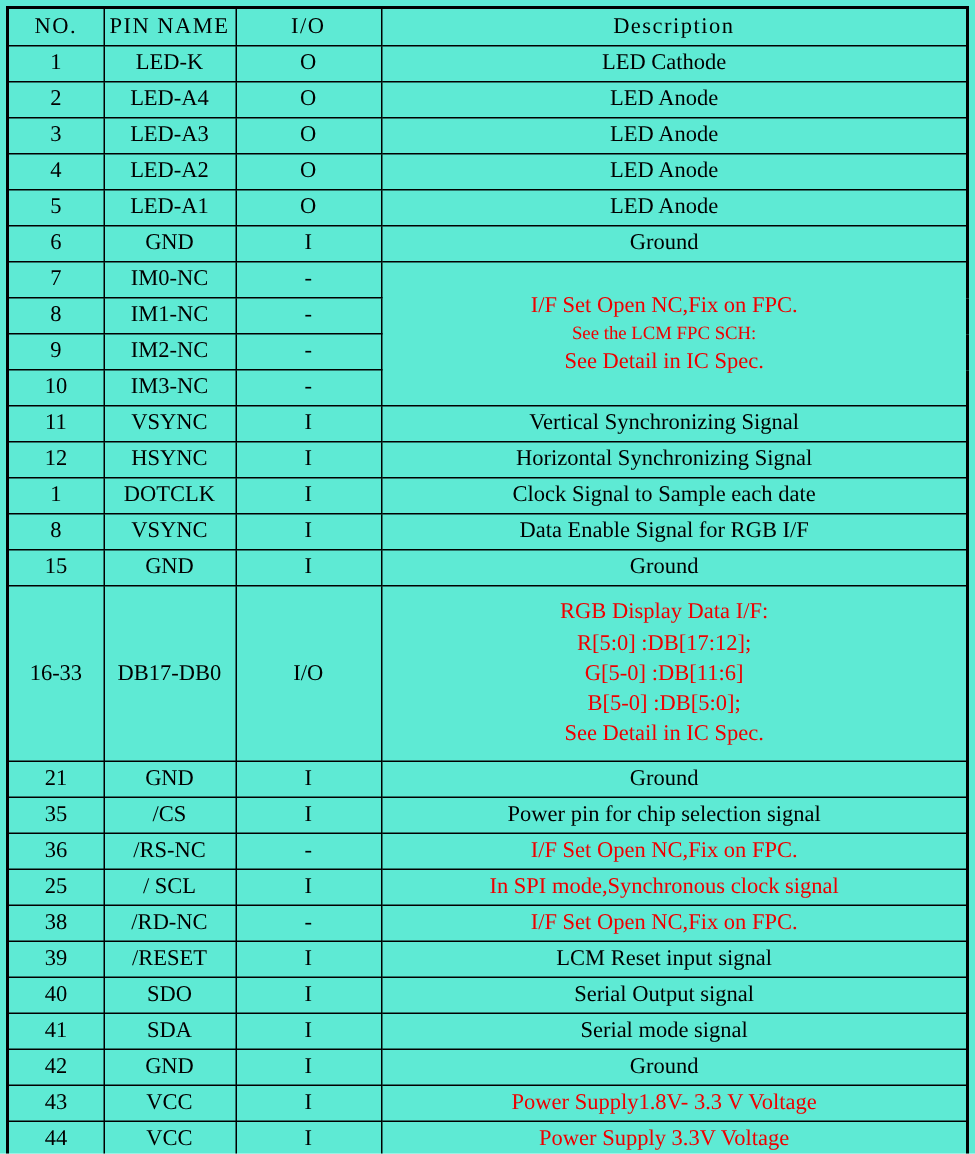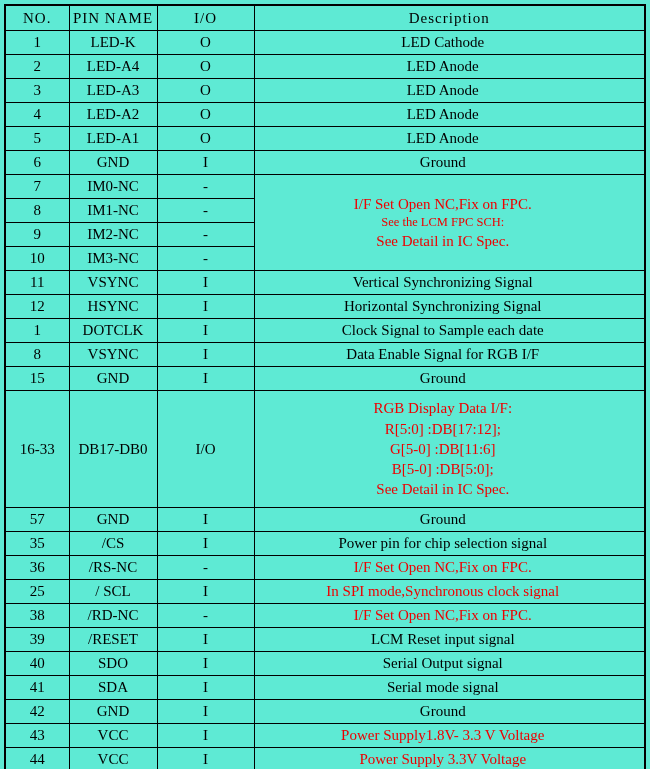--- a/index.html
+++ b/index.html
@@ -200,21 +200,21 @@
           <td class="cell-io">I/O</td>
           <td class="cell-description">
             <div class="red">RGB Display Data I/F:</div>
             <div class="red">R[5:0] :DB[17:12];</div>
             <div class="red">G[5-0] :DB[11:6]</div>
             <div class="red">B[5-0] :DB[5:0];</div>
             <div class="red">See Detail in IC Spec.</div>
           </td>
         </tr>
         <tr>
-          <td class="cell-no">57</td>
+          <td class="cell-no">21</td>
           <td class="cell-pin-name">GND</td>
           <td class="cell-io">I</td>
           <td class="cell-description">
             <div>Ground</div>
           </td>
         </tr>
         <tr>
           <td class="cell-no">35</td>
           <td class="cell-pin-name">/CS</td>
           <td class="cell-io">I</td>

